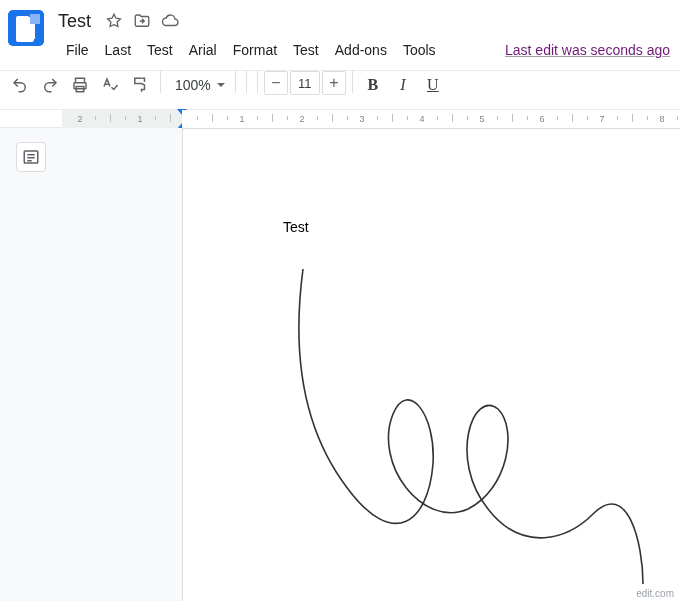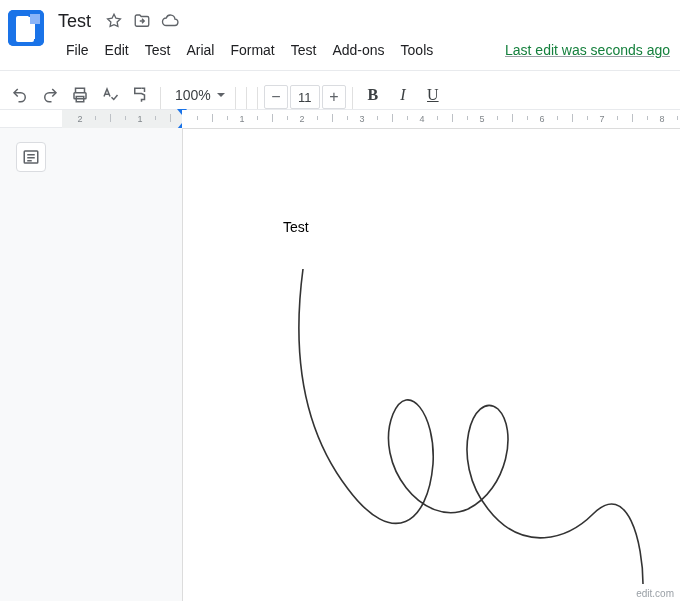--- a/index.html
+++ b/index.html
@@ -74,34 +74,34 @@
   .menu-item {
     font-size: 14px;
     color: #202124;
     padding: 2px 8px;
     border-radius: 4px;
     cursor: pointer;
   }
   .last-edit {
     margin-left: auto;
     font-size: 14px;
-    color: #15803d;
+    color: #701a75;
     text-decoration: underline;
     text-decoration-color: #9aa0a6;
     white-space: nowrap;
   }
 
   
   .toolbar {
     height: 40px;
     border-top: 1px solid #e8eaed;
     border-bottom: 1px solid #e8eaed;
     margin-top: 8px;
     display: flex;
-    align-items: flex-end;
+    align-items: flex-start;
     padding: 0 6px;
     gap: 2px;
   }
   .tbtn {
     min-width: 28px; height: 28px;
     display: inline-flex;
     align-items: center; justify-content: center;
     color: #5f6368;
     border-radius: 4px;
     cursor: pointer;
@@ -303,21 +303,21 @@
       </span>
       <span class="title-icon">
         <svg width="20" height="18" viewBox="0 0 24 24" fill="none" stroke="#5f6368" stroke-width="1.8">
           <path d="M7 18a5 5 0 0 1 0-10 6 6 0 0 1 11.6 1.5A4 4 0 0 1 18 18H7z"></path>
         </svg>
       </span>
     </div>
 
     <div class="menu-row">
       <span class="menu-item">File</span>
-      <span class="menu-item">Edit</span>
+      <span class="menu-item">Last</span>
       <span class="menu-item">Test</span>
       <span class="menu-item">Arial</span>
       <span class="menu-item">Format</span>
       <span class="menu-item">Test</span>
       <span class="menu-item">Add-ons</span>
       <span class="menu-item">Tools</span>
       <span class="last-edit">Last edit was seconds ago</span>
     </div>
   </div>
 </div>

